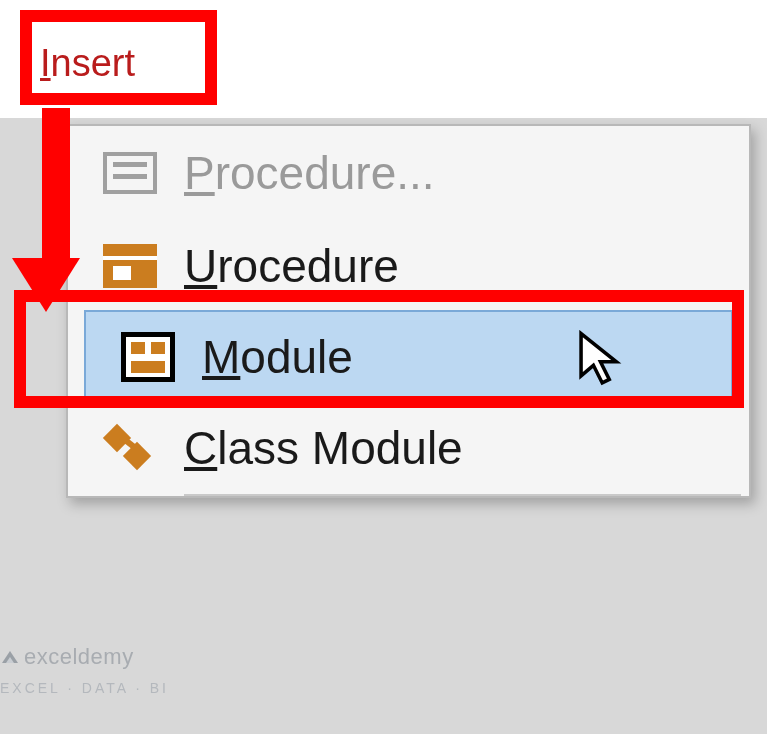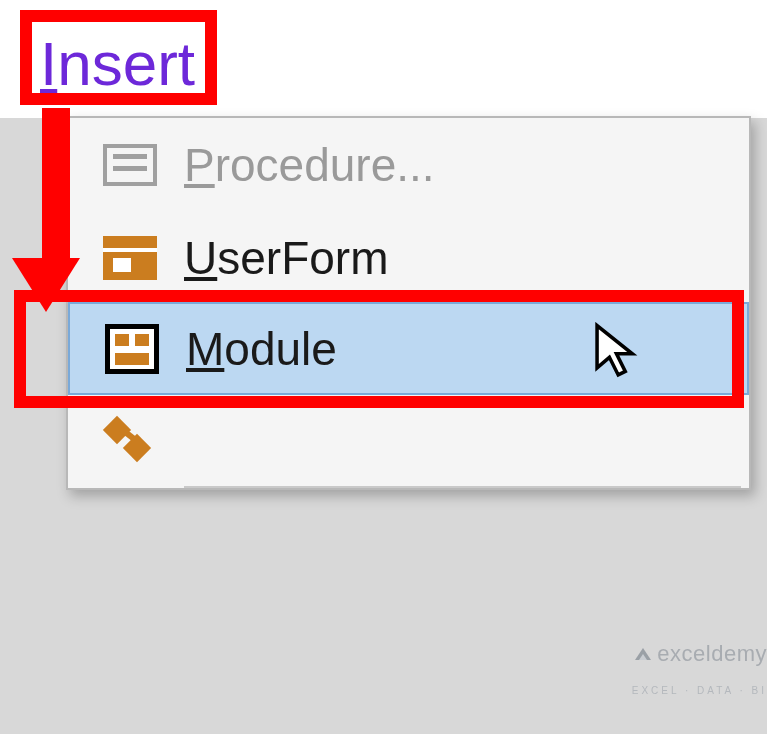--- a/index.html
+++ b/index.html
@@ -25,23 +25,23 @@
   }
   .menubar-bg {
     position: absolute;
     left: 0;
     top: 0;
     right: 0;
     height: 118px;
     background: #fff;
   }
   .menu-title {
-    font-size: 62px;
+    font-size: 38px;
     padding: 12px 28px 12px 28px;
-    color: #6d28d9;
+    color: #b91c1c;
     white-space: nowrap;
     position: relative;
   }
   .menu-title .ul { text-decoration: underline; }
   .insert-highlight {
     position: absolute;
     left: 20px;
     top: 10px;
     width: 197px;
     height: 95px;
@@ -65,37 +65,37 @@
     width: 0;
     height: 0;
     border-left: 34px solid transparent;
     border-right: 34px solid transparent;
     border-top: 54px solid red;
     margin-left: -20px;
   }
   .dropdown {
     position: absolute;
     left: 66px;
-    top: 116px;
+    top: 124px;
     width: 685px;
     background: #f5f5f5;
     border: 2px solid #b8b8b8;
     box-shadow: 4px 6px 12px rgba(0,0,0,0.25);
   }
   .menu-item {
     display: flex;
     align-items: center;
     height: 93px;
     padding: 0 10px 0 8px;
     position: relative;
   }
   .menu-item.selected {
     background: #bcd8f2;
     border: 2px solid #7aa9d8;
-    margin: -2px 0;
+    margin: -2px 16px;
   }
   .icon-col {
     width: 108px;
     display: flex;
     justify-content: center;
     align-items: center;
   }
   .label-col {
     flex: 1;
     font-size: 46px;
@@ -189,34 +189,33 @@
   .cursor {
     position: absolute;
     right: 100px;
     top: 18px;
     pointer-events: none;
   }
   .watermark {
     position: absolute;
     left: 0; right: 0;
     bottom: 38px;
-    text-align: right;
+    text-align: left;
     font-size: 22px;
     color: #a8acb1;
     letter-spacing: 0.5px;
     font-family: Arial, sans-serif;
     z-index: 2;
-    padding-left: 32px;
   }
   .watermark .sub {
     display: block;
-    font-size: 10px;
+    font-size: 14px;
     letter-spacing: 3px;
     color: #b4b8bd;
-    margin-top: 18px;
+    margin-top: 10px;
   }
   .watermark svg { vertical-align: -3px; margin-right: 4px; }
 </style>
 </head>
 <body>
 
 <div class="menubar-bg"></div>
 
 <div class="menubar">
   <div class="menu-title">
@@ -240,21 +239,21 @@
     <div class="label-col disabled">
       <span class="ul">P</span><span>rocedure...</span>
     </div>
   </div>
 
   <div class="menu-item">
     <div class="icon-col">
       <div class="icon-userform"></div>
     </div>
     <div class="label-col">
-      <span class="ul">U</span><span>serForm</span>
+      <span class="ul">U</span><span>rocedure</span>
     </div>
   </div>
 
   <div class="menu-item selected">
     <div class="icon-col">
       <div class="icon-module">
         <div class="sq s1"></div>
           <div class="sq s2"></div>
           <div class="sq s3"></div>
       </div>
@@ -267,20 +266,23 @@
     </svg>
   </div>
 
   <div class="menu-item">
     <div class="icon-col">
       <div class="icon-class">
         <div class="b1"></div>
           <div class="link"></div>
           <div class="b2"></div>
       </div>
+    </div>
+    <div class="label-col">
+      <span class="ul">C</span><span>lass Module</span>
     </div>
   </div>
 
   <div class="sep"></div>
 
 
 </div>
 
 <div class="module-highlight"></div>
 

